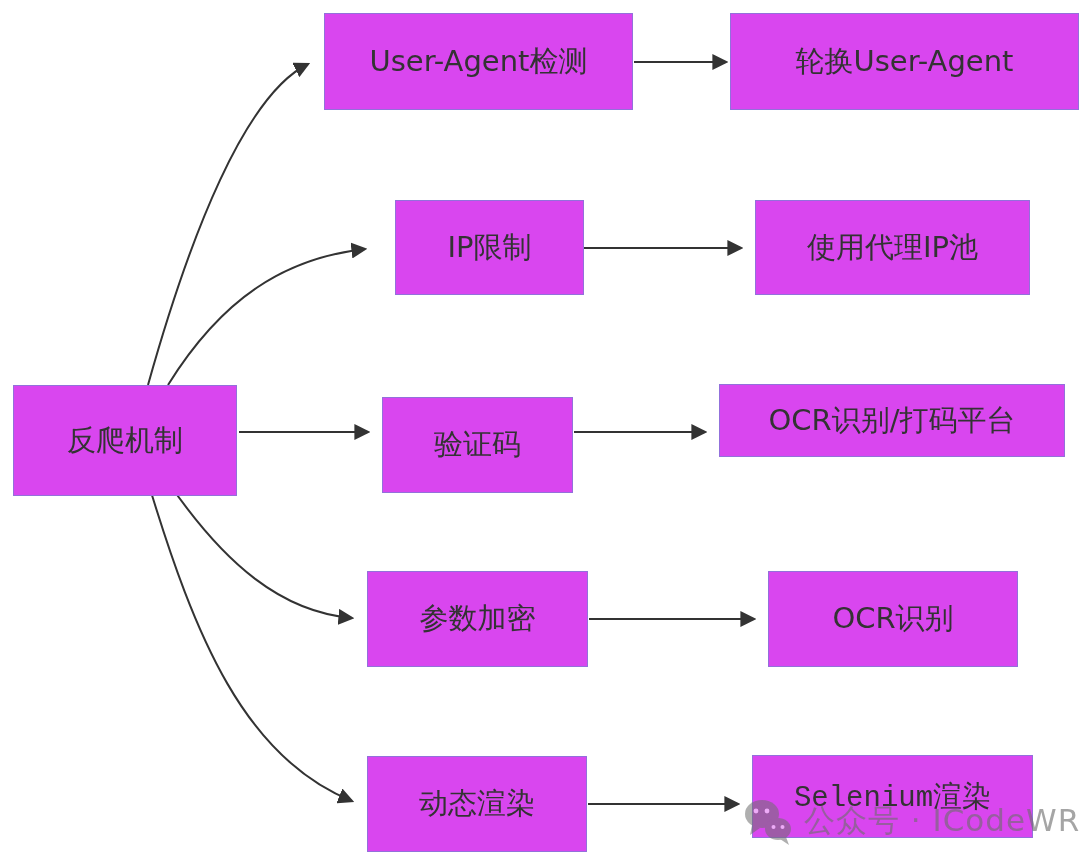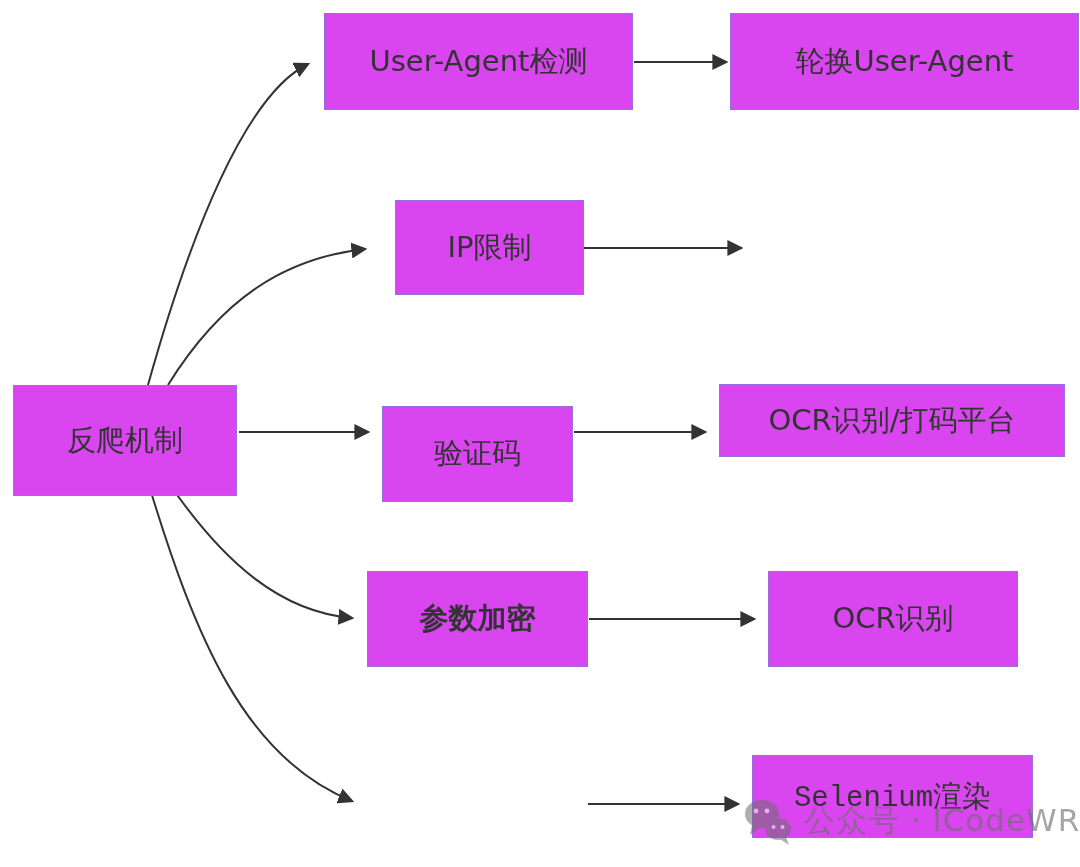--- a/index.html
+++ b/index.html
@@ -76,27 +76,29 @@
     <path class="edge" d="M 589,619 L 754,619" marker-end="url(#arrow)"></path>
     <path class="edge" d="M 588,804 L 738,804" marker-end="url(#arrow)"></path>
   </svg>
 
   <div class="node" style="left:13px; top:385px; width:224px; height:111px;">反爬机制</div>
 
   <div class="node" style="left:324px; top:13px; width:309px; height:97px;">User-Agent检测</div>
   <div class="node" style="left:730px; top:13px; width:349px; height:97px;">轮换User-Agent</div>
 
   <div class="node" style="left:383px; top:200px; width:189px; height:95px;margin-left:12px;">IP限制</div>
+  <div class="node" style="left:755px; top:200px; width:275px; height:95px;">使用代理IP池</div>
 
-  <div class="node" style="left:382px; top:406px; width:191px; height:96px;text-align:center;">验证码</div>
+  <div class="node" style="left:382px; top:397px; width:191px; height:96px;text-align:center;">验证码</div>
   <div class="node" style="left:719px; top:384px; width:346px; height:73px;">OCR识别/打码平台</div>
 
-  <div class="node" style="left:367px; top:571px; width:221px; height:96px;font-weight:bold;">参数加密</div>
+  <div class="node" style="left:367px; top:571px; width:221px; height:96px;">参数加密</div>
   <div class="node" style="left:768px; top:571px; width:250px; height:96px;">OCR识别</div>
 
+  <div class="node" style="left:367px; top:756px; width:220px; height:96px;">动态渲染</div>
   <div class="node" style="left:752px; top:755px; width:281px; height:83px;font-family:Liberation Mono, monospace;">Selenium渲染</div>
 
   <div class="watermark">
     <span style="display:inline-flex;">
       <svg width="52" height="52" viewBox="0 0 52 52" xmlns="http://www.w3.org/2000/svg">
         <g fill="#6e6e6e">
           <ellipse cx="20" cy="19" rx="17" ry="14"></ellipse>
           <path d="M10,30 L8,40 L18,33 Z"></path>
           <ellipse cx="36" cy="34" rx="13" ry="11"></ellipse>
           <path d="M44,42 L47,50 L38,44 Z"></path>

